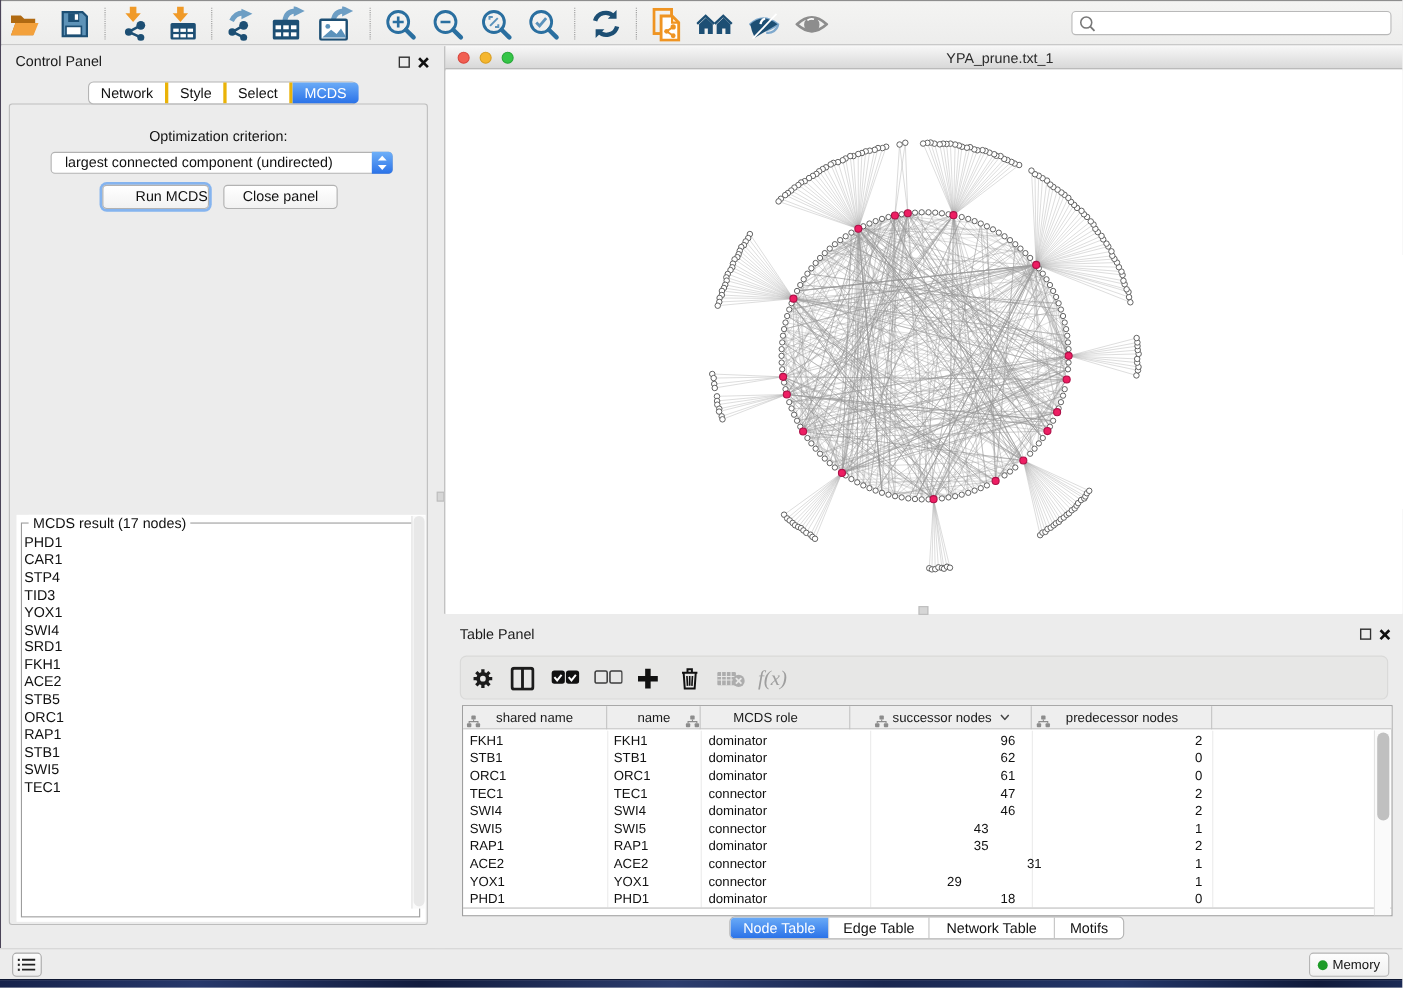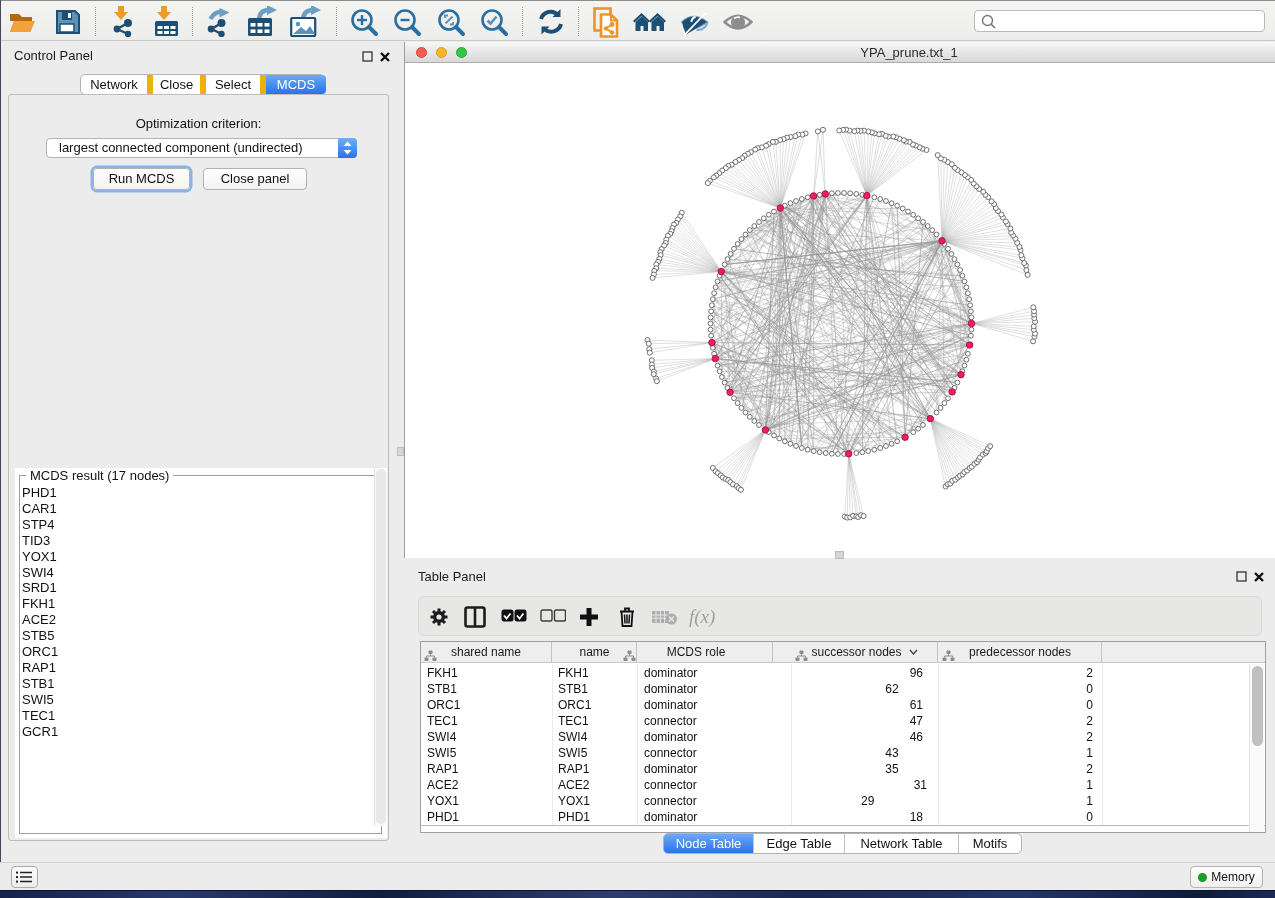--- a/index.html
+++ b/index.html
@@ -13,33 +13,33 @@
   border:1px solid #b9b9b9; border-radius:4px; }
 
 #leftedge { position:absolute; left:0; top:0; width:1px; height:890px; background:#4b4458; }
 
 #cpanel { position:absolute; left:1px; top:42px; width:395px; height:820px; background:#ececec; }
 #cp-title { position:absolute; left:13px; top:6px; font-size:13px; color:#1a1a1a; }
 .dockbtn { position:absolute; top:8px; }
 #cp-tabs { position:absolute; left:79px; top:32px; width:245px; height:21px; display:flex;
   border:1px solid #b4b4b4; border-radius:5px; background:#fff; }
 .tab { flex:0 0 auto; display:flex; align-items:center; justify-content:center; font-size:13px; color:#111;
-  border-right:6px solid #eab308; }
+  border-right:3px solid #eab308; }
 .tab:last-child { border-right:none; }
 .tab.sel { background:linear-gradient(#6aabf7,#2a72e8); color:#fff; border-radius:0 4px 4px 0; border-right:none; }
 #cp-content { position:absolute; left:7px; top:52px; width:381px; height:747px;
   border:1px solid #bdbdbd; border-radius:3px; }
 #optlabel { position:absolute; left:0; top:21px; width:100%; text-align:center; font-size:13px; color:#111; }
 #combo { position:absolute; left:37px; top:43px; width:311px; height:20px; background:#fff;
   border:1px solid #b2b2b2; border-radius:4px; font-size:13px; color:#111; line-height:18px; padding-left:12px; }
 #combo .spin { position:absolute; right:-1px; top:-1px; width:19px; height:20px;
   background:linear-gradient(#6fb0f8,#2a72e8); border-radius:0 4px 4px 0; }
 .btn { position:absolute; height:22px; background:linear-gradient(#ffffff,#f2f2f2); border:1px solid #b2b2b2;
   border-radius:4px; font-size:13px; color:#111; text-align:center; }
-#btn-run { left:84px; top:73px; width:97px; line-height:20px; box-shadow:0 0 0 2.5px rgba(115,170,240,.85); }
+#btn-run { left:84px; top:73px; width:97px; line-height:20px; box-shadow:0 0 0 2.5px rgba(115,170,240,.85);text-align:right; }
 #btn-close { left:194px; top:73px; width:104px; line-height:20px; }
 #resultbox { position:absolute; left:6px; top:373px; width:372px; height:370px; background:#fff; }
 #fieldset { position:absolute; left:4px; top:7px; width:363px; height:359px; border:1px solid #9d9d9d; }
 #fieldset legend { position:absolute; left:6px; top:-8px; background:#fff; padding:0 4px; font-size:13px; color:#111; }
 #mlist { position:absolute; left:7px; top:17px; width:345px; font-size:13px; color:#111; line-height:15.9px; }
 #mscroll { position:absolute; right:1px; top:1px; width:12px; height:357px; background:#fafafa; border-left:1px solid #e0e0e0; }
 #mscroll .thumb { position:absolute; left:1px; top:0px; width:10px; height:355px; background:#e8e8e8; border-radius:5px; }
 
 #netwin { position:absolute; left:404px; top:42px; width:871px; height:516px; background:#fff;
   border-left:1px solid #9f9f9f; }
@@ -217,21 +217,21 @@
 <div id="cpanel">
   <div id="cp-title">Control Panel</div>
   <svg class="dockbtn" style="left:361px;top:9px" width="11" height="11" viewBox="0 0 11 11">
       <rect x="1" y="1" width="9" height="9" fill="none" stroke="#333" stroke-width="1.3"></rect>
     </svg>
   <svg class="dockbtn" style="left:378px;top:9px" width="12" height="12" viewBox="0 0 12 12">
       <path d="M2 2 L10 10 M10 2 L2 10" stroke="#111" stroke-width="2.4"></path>
     </svg>
   <div id="cp-tabs">
     <div class="tab" style="width:72px">Network</div>
-    <div class="tab" style="width:53px">Close</div>
+    <div class="tab" style="width:53px">Style</div>
     <div class="tab" style="width:60px">Select</div>
     <div class="tab sel" style="width:60px">MCDS</div>
   </div>
   <div id="cp-content">
     <div id="optlabel">Optimization criterion:</div>
     <div id="combo">largest connected component (undirected)
       <div class="spin"><svg width="19" height="20" viewBox="0 0 19 20">
             <path d="M5.5 8 L9.5 3.5 L13.5 8 z" fill="#fff"></path>
             <path d="M5.5 12 L9.5 16.5 L13.5 12 z" fill="#fff"></path>
           </svg></div>
@@ -251,21 +251,20 @@
           <div>SWI4</div>
           <div>SRD1</div>
           <div>FKH1</div>
           <div>ACE2</div>
           <div>STB5</div>
           <div>ORC1</div>
           <div>RAP1</div>
           <div>STB1</div>
           <div>SWI5</div>
           <div>TEC1</div>
-          <div>GCR1</div>
         </div>
       <div id="mscroll">
           <div class="thumb"></div>
         </div>
     </div>
   </div>
 </div>
 
 <div id="netwin">
   <div id="nw-title">
@@ -1334,21 +1333,21 @@
 <span style="left:6px">FKH1</span>
           <span style="left:137px">FKH1</span>
           <span style="left:223px">dominator</span>
 <span style="left:440px;width:62px;text-align:right">96</span>
           <span style="left:600px;width:72px;text-align:right">2</span>
         </div>
 <div class="trow" style="top:17px">
 <span style="left:6px">STB1</span>
           <span style="left:137px">STB1</span>
           <span style="left:223px">dominator</span>
-<span style="left:440px;width:62px;text-align:center">62</span>
+<span style="left:440px;width:62px;text-align:right">62</span>
           <span style="left:600px;width:72px;text-align:right">0</span>
         </div>
 <div class="trow" style="top:33px">
 <span style="left:6px">ORC1</span>
           <span style="left:137px">ORC1</span>
           <span style="left:223px">dominator</span>
 <span style="left:440px;width:62px;text-align:right">61</span>
           <span style="left:600px;width:72px;text-align:right">0</span>
         </div>
 <div class="trow" style="top:49px">
@@ -1376,21 +1375,21 @@
 <span style="left:6px">RAP1</span>
           <span style="left:137px">RAP1</span>
           <span style="left:223px">dominator</span>
 <span style="left:440px;width:62px;text-align:center">35</span>
           <span style="left:600px;width:72px;text-align:right">2</span>
         </div>
 <div class="trow" style="top:113px">
 <span style="left:6px">ACE2</span>
           <span style="left:137px">ACE2</span>
           <span style="left:223px">connector</span>
-<span style="left:444px;width:62px;text-align:right">31</span>
+<span style="left:464px;width:62px;text-align:right">31</span>
           <span style="left:600px;width:72px;text-align:right">1</span>
         </div>
 <div class="trow" style="top:129px">
 <span style="left:6px">YOX1</span>
           <span style="left:137px">YOX1</span>
           <span style="left:223px">connector</span>
 <span style="left:440px;width:62px;text-align:left">29</span>
           <span style="left:600px;width:72px;text-align:right">1</span>
         </div>
 <div class="trow" style="top:145px">

